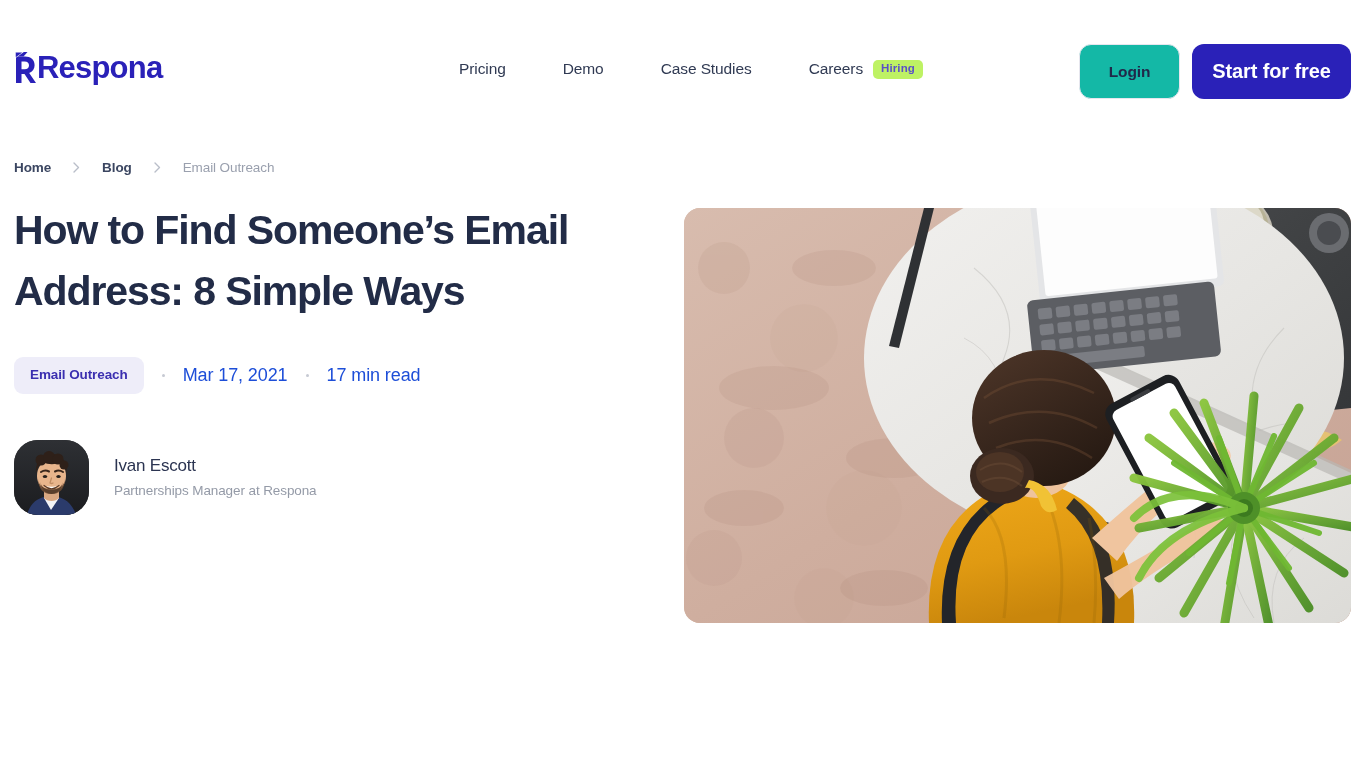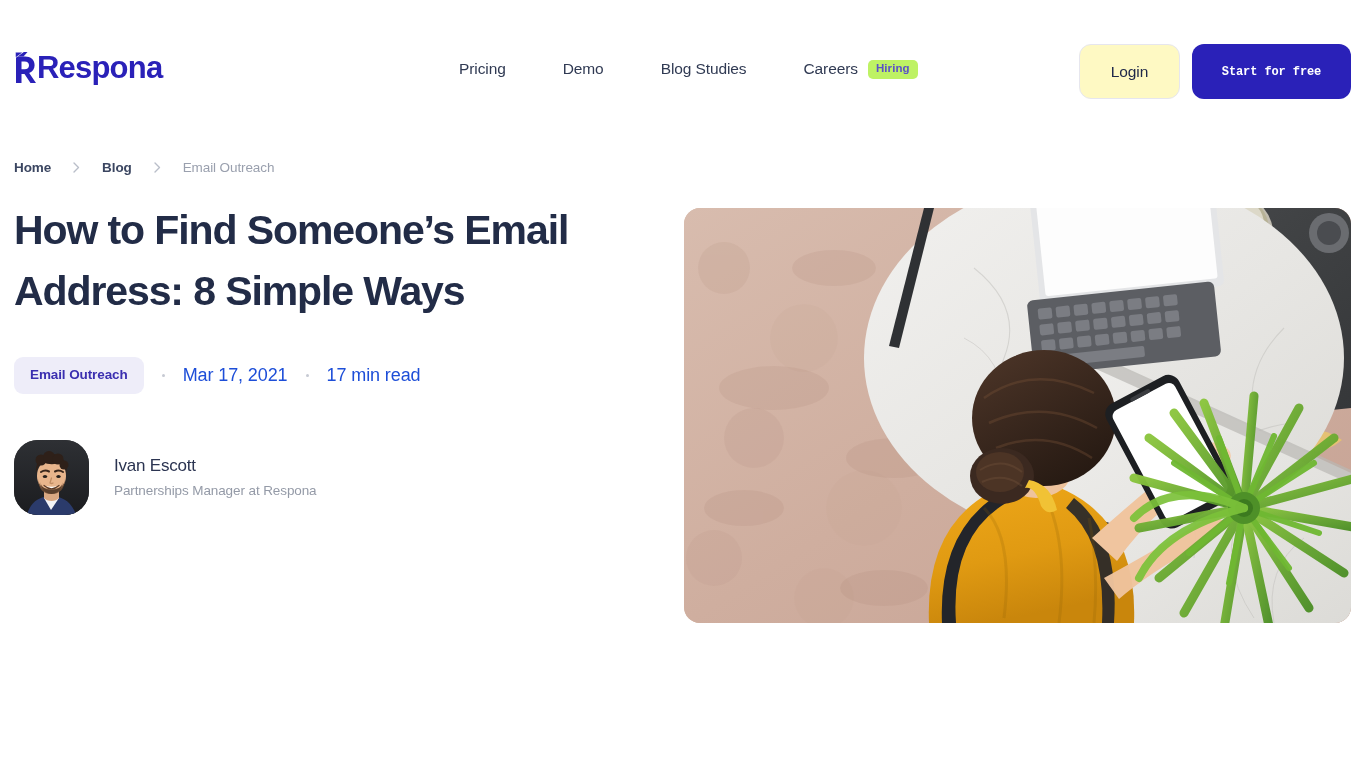--- a/index.html
+++ b/index.html
@@ -89,38 +89,38 @@
     top: 44px;
     display: flex;
     align-items: center;
     gap: 12px;
   }
   .btn-login {
     width: 101px;
     height: 55px;
     border: 1px solid #e6e6ee;
     border-radius: 12px;
-    background: #fef9c3;
+    background: #14b8a6;
     color: #20294a;
     font-size: 15.5px;
-    font-weight: 400;
+    font-weight: 700;
     font-family: "Liberation Sans", sans-serif;
     cursor: pointer;
     letter-spacing: -0.1px;
   }
   .btn-start {
     width: 159px;
     height: 55px;
     border: none;
     border-radius: 12px;
     background: #2a21b8;
     color: #ffffff;
-    font-size: 12px;
+    font-size: 20px;
     font-weight: 700;
-    font-family: Liberation Mono, monospace;
+    font-family: Liberation Sans, sans-serif;
     cursor: pointer;
     letter-spacing: -0.1px;
   }
 
   
   .breadcrumb {
     position: absolute;
     left: 14px;
     top: 160px;
     display: flex;
@@ -264,21 +264,21 @@
   </div>
 
   <nav class="nav">
     <div class="nav-item">
       <span>Pricing</span>
     </div>
     <div class="nav-item">
       <span>Demo</span>
     </div>
     <div class="nav-item">
-      <span>Blog Studies</span>
+      <span>Case Studies</span>
     </div>
     <div class="nav-item">
       <span>Careers</span>
       <span class="nav-badge">Hiring</span>
     </div>
   </nav>
 
   <div class="header-actions">
     <button class="btn-login">Login</button>
     <button class="btn-start">Start for free</button>

